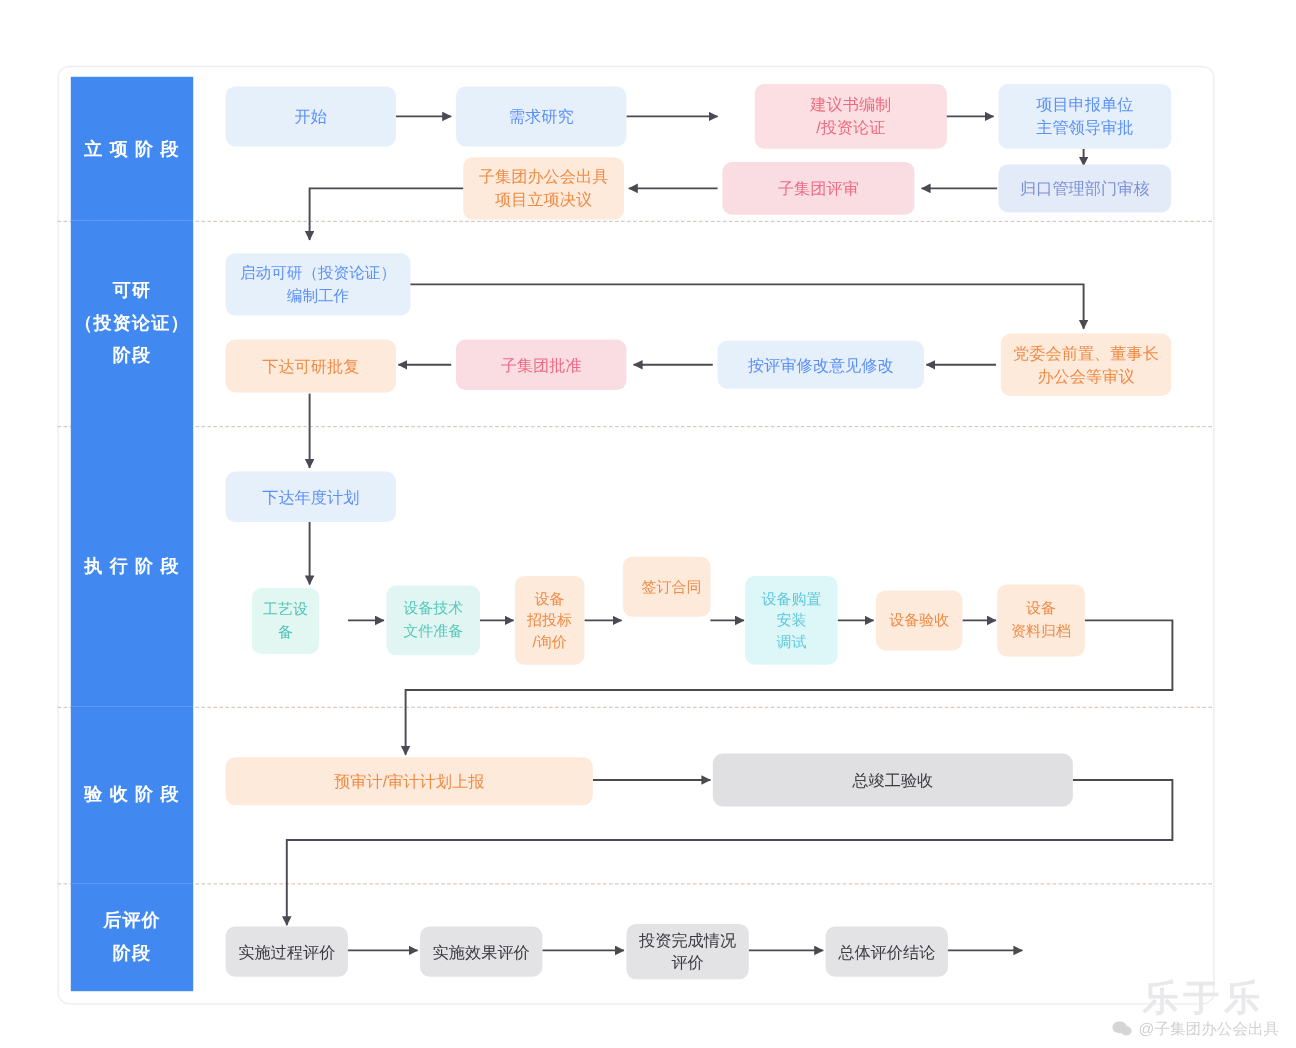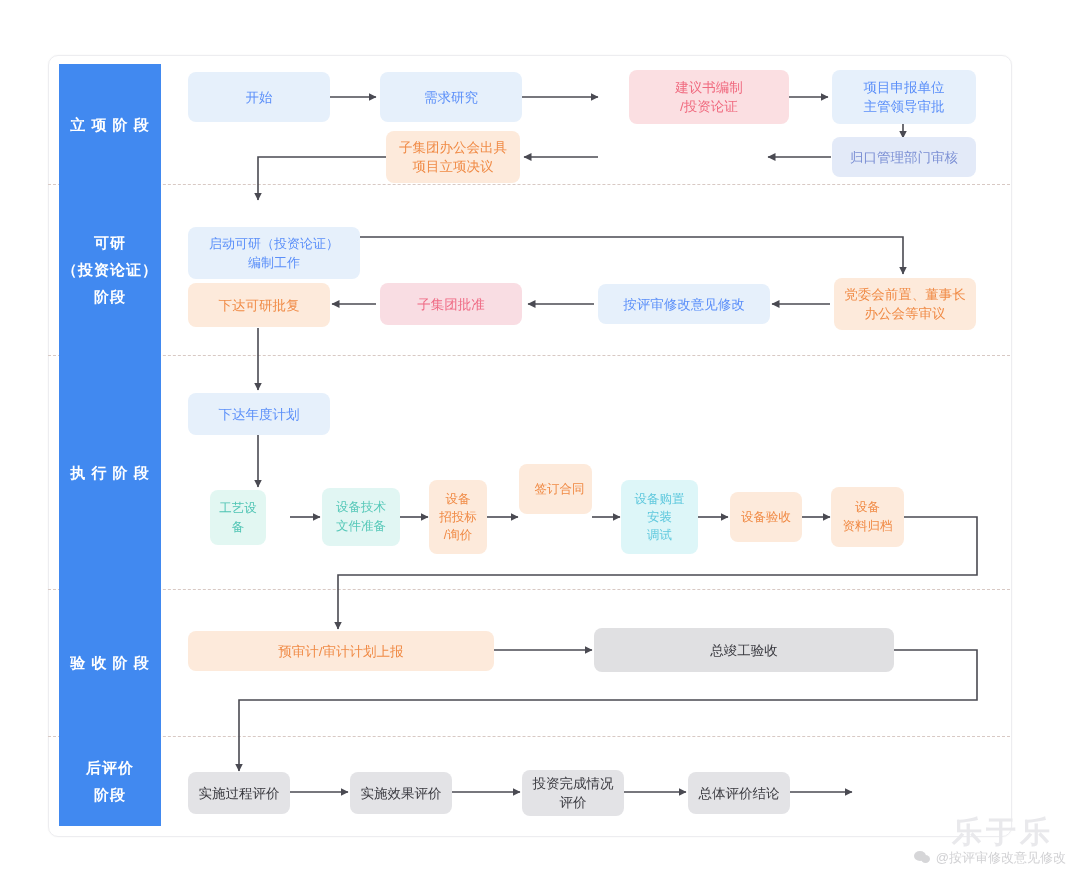--- a/index.html
+++ b/index.html
@@ -147,26 +147,29 @@
     <span style="white-space:pre-line;">建议书编制
 /投资论证</span>
   </div>
   <div class="node n-blue" style="left:832px;top:70px;width:144px;height:54px;">
     <span style="white-space:pre-line;">项目申报单位
 主管领导审批</span>
   </div>
   <div class="node n-blue2" style="left:832px;top:137px;width:144px;height:40px;">
     <span style="white-space:pre-line;">归口管理部门审核</span>
   </div>
+  <div class="node n-pink2" style="left:602px;top:135px;width:160px;height:44px;">
+    <span style="white-space:pre-line;">子集团评审</span>
+  </div>
   <div class="node n-orange" style="left:386px;top:131px;width:134px;height:52px;">
     <span style="white-space:pre-line;">子集团办公会出具
 项目立项决议</span>
   </div>
 
-  <div class="node n-blue" style="left:188px;top:211px;width:172px;height:52px;font-size:13px;margin-top:16px;">
+  <div class="node n-blue" style="left:188px;top:211px;width:154px;height:52px;font-size:13px;">
     <span style="white-space:pre-line;">启动可研（投资论证）
 编制工作</span>
   </div>
   <div class="node n-orange" style="left:834px;top:278px;width:142px;height:52px;">
     <span style="white-space:pre-line;">党委会前置、董事长
 办公会等审议</span>
   </div>
   <div class="node n-blue" style="left:598px;top:284px;width:172px;height:40px;">
     <span style="white-space:pre-line;">按评审修改意见修改</span>
   </div>
@@ -225,16 +228,16 @@
     <span style="white-space:pre-line;">投资完成情况
 评价</span>
   </div>
   <div class="node n-grey2" style="left:688px;top:772px;width:102px;height:42px;">
     <span style="white-space:pre-line;">总体评价结论</span>
   </div>
 
   <div class="wm-big">乐于乐</div>
   <div class="wm">
     <span class="ico"></span>
-    <span class="wm-text">@按评审修改意见修改</span>
+    <span class="wm-text">@子集团办公会出具</span>
   </div>
 
 </div>
 
 </body></html>

